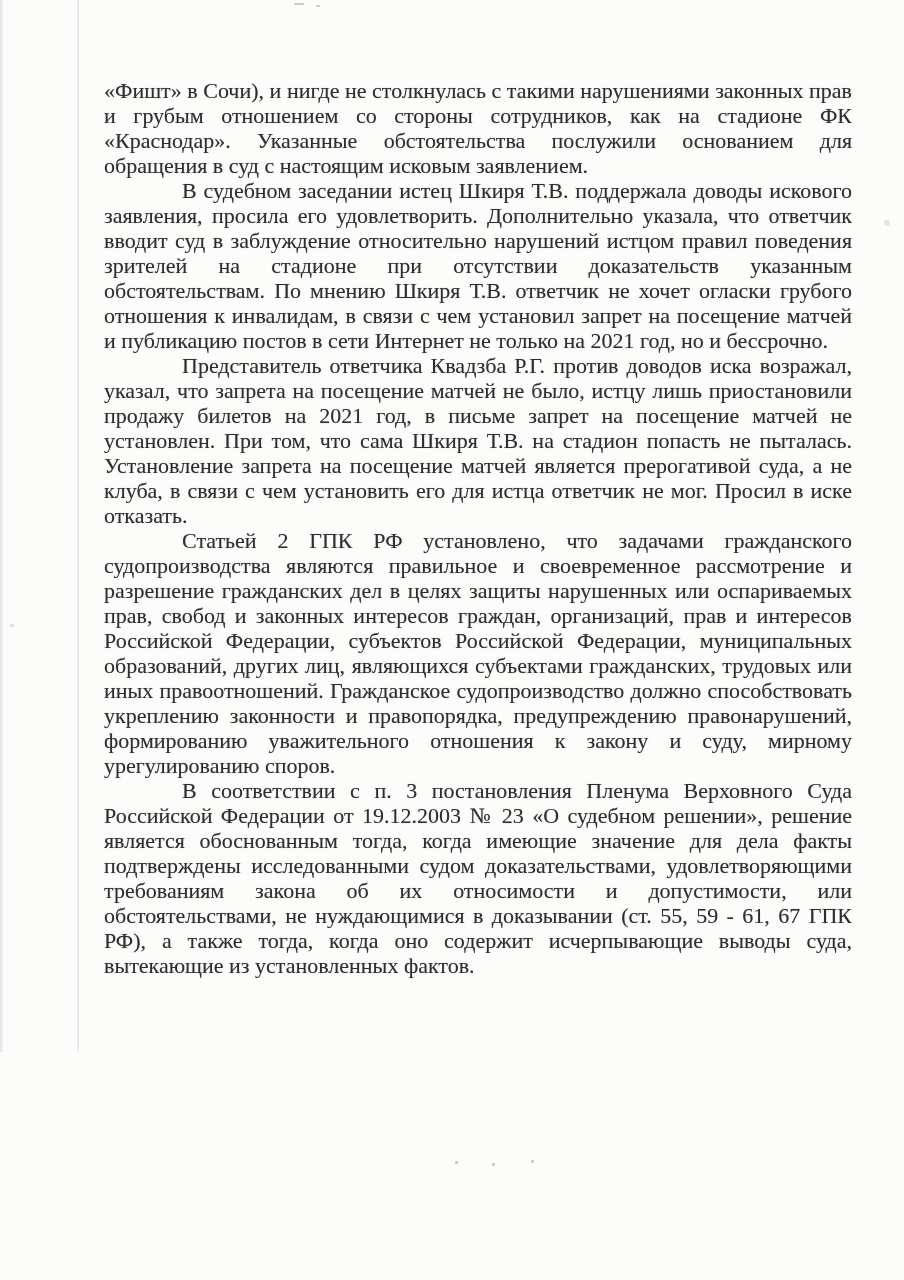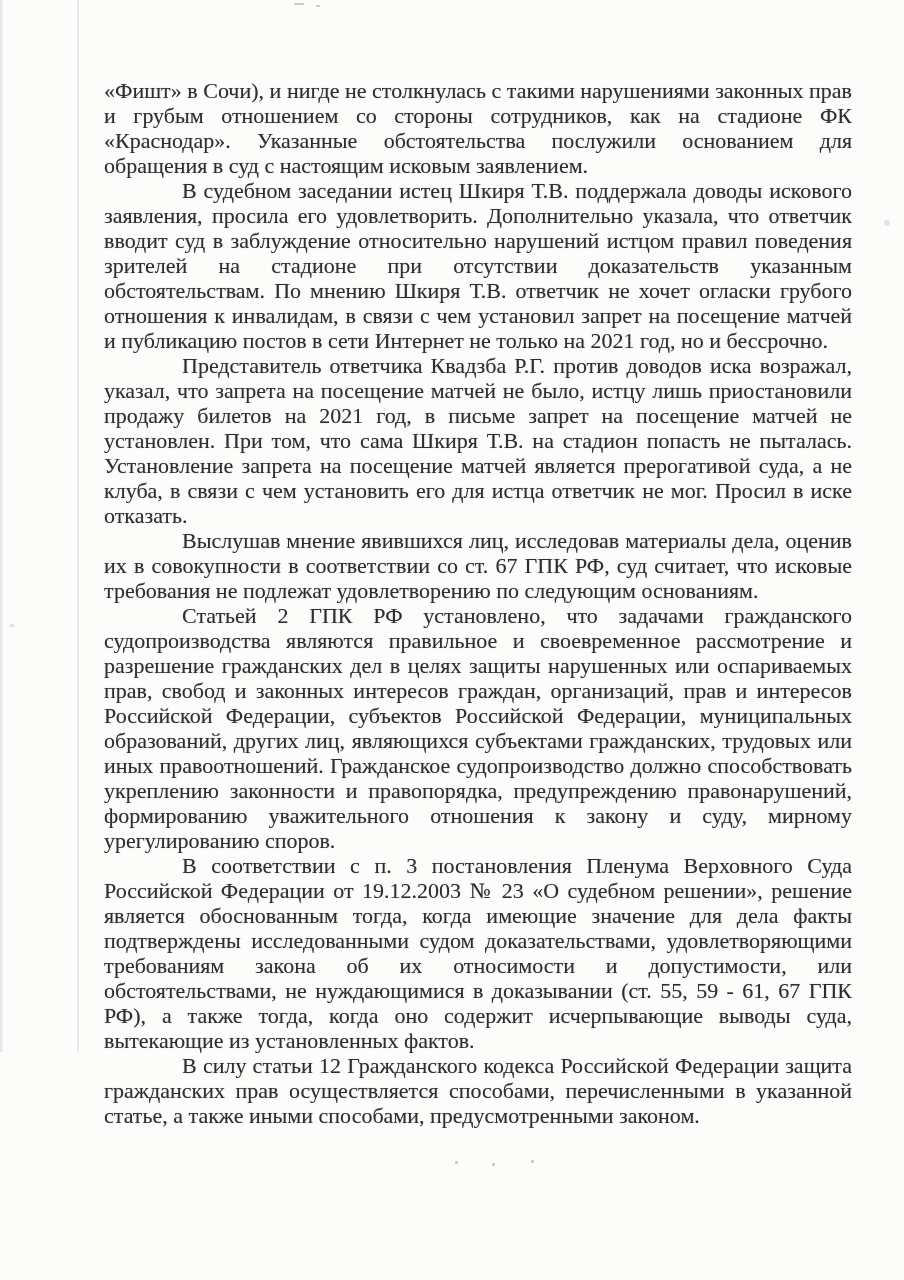--- a/index.html
+++ b/index.html
@@ -76,19 +76,17 @@
   <div class="speck s3"></div>
   <div class="speck s4"></div>
   <div class="speck s5"></div>
   <div class="speck s6"></div>
   <div class="speck s7"></div>
 
   <div class="text-block">
     <p class="first">«Фишт» в Сочи), и нигде не столкнулась с такими нарушениями законных прав и грубым отношением со стороны сотрудников, как на стадионе ФК «Краснодар». Указанные обстоятельства послужили основанием для обращения в суд с настоящим исковым заявлением.</p>
     <p>В судебном заседании истец Шкиря Т.В. поддержала доводы искового заявления, просила его удовлетворить. Дополнительно указала, что ответчик вводит суд в заблуждение относительно нарушений истцом правил поведения зрителей на стадионе при отсутствии доказательств указанным обстоятельствам. По мнению Шкиря Т.В. ответчик не хочет огласки грубого отношения к инвалидам, в связи с чем установил запрет на посещение матчей и публикацию постов в сети Интернет не только на 2021 год, но и бессрочно.</p>
     <p>Представитель ответчика Квадзба Р.Г. против доводов иска возражал, указал, что запрета на посещение матчей не было, истцу лишь приостановили продажу билетов на 2021 год, в письме запрет на посещение матчей не установлен. При том, что сама Шкиря Т.В. на стадион попасть не пыталась. Установление запрета на посещение матчей является прерогативой суда, а не клуба, в связи с чем установить его для истца ответчик не мог. Просил в иске отказать.</p>
-    <p>Выслушав мнение явившихся лиц, исследовав материалы дела, оценив их в совокупности в соответствии со ст. 67 ГПК РФ, суд считает, что исковые требования не подлежат удовлетворению по следующим основаниям.</p>
     <p>Статьей 2 ГПК РФ установлено, что задачами гражданского судопроизводства являются правильное и своевременное рассмотрение и разрешение гражданских дел в целях защиты нарушенных или оспариваемых прав, свобод и законных интересов граждан, организаций, прав и интересов Российской Федерации, субъектов Российской Федерации, муниципальных образований, других лиц, являющихся субъектами гражданских, трудовых или иных правоотношений. Гражданское судопроизводство должно способствовать укреплению законности и правопорядка, предупреждению правонарушений, формированию уважительного отношения к закону и суду, мирному урегулированию споров.</p>
     <p>В соответствии с п. 3 постановления Пленума Верховного Суда Российской Федерации от 19.12.2003 № 23 «О судебном решении», решение является обоснованным тогда, когда имеющие значение для дела факты подтверждены исследованными судом доказательствами, удовлетворяющими требованиям закона об их относимости и допустимости, или обстоятельствами, не нуждающимися в доказывании (ст. 55, 59 - 61, 67 ГПК РФ), а также тогда, когда оно содержит исчерпывающие выводы суда, вытекающие из установленных фактов.</p>
-    <p>В силу статьи 12 Гражданского кодекса Российской Федерации защита гражданских прав осуществляется способами, перечисленными в указанной статье, а также иными способами, предусмотренными законом.</p>
   </div>
 
 </div>
 
 </body></html>

